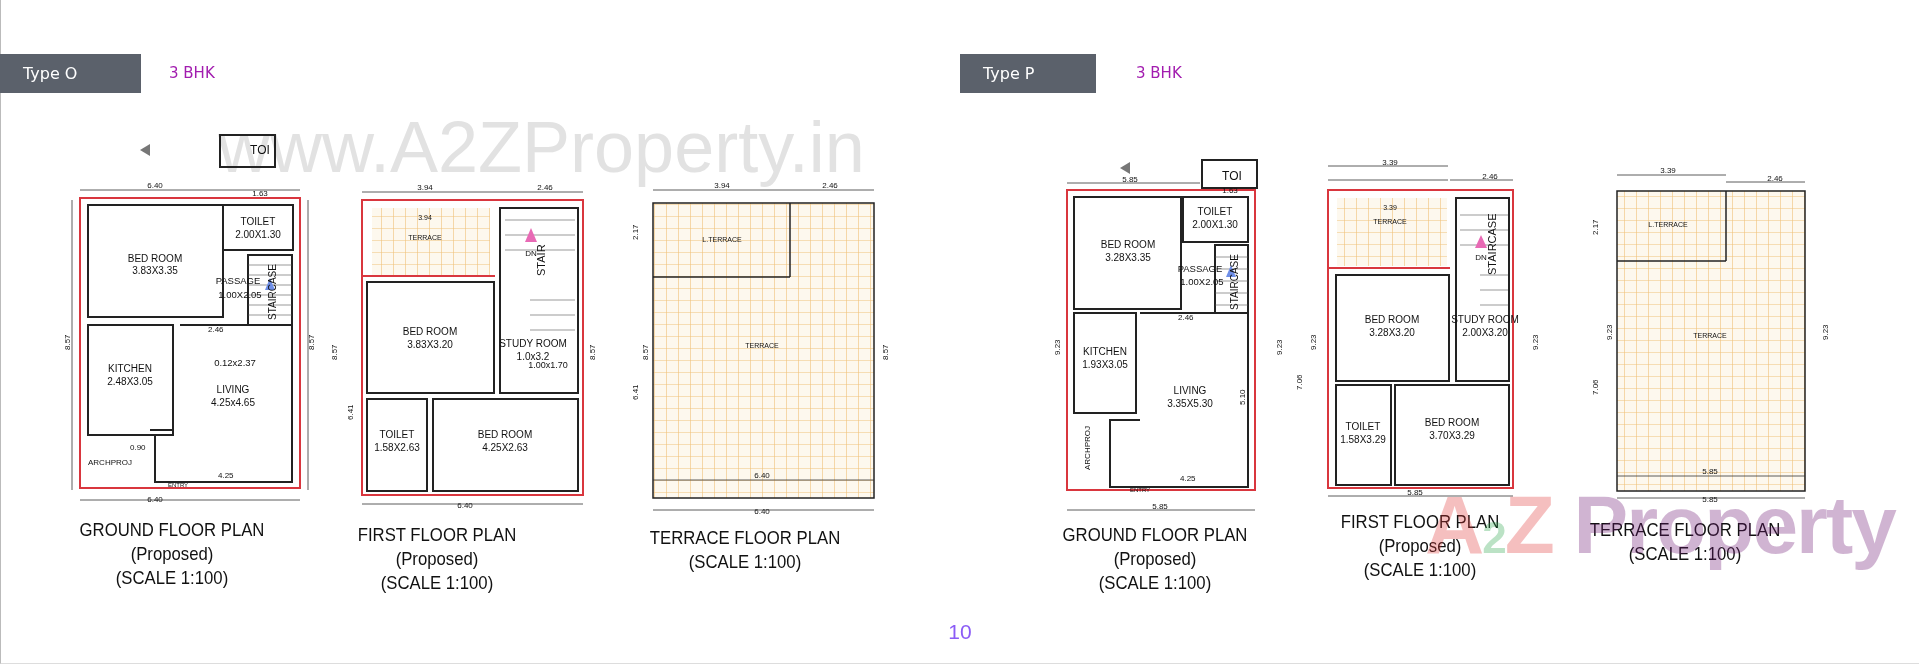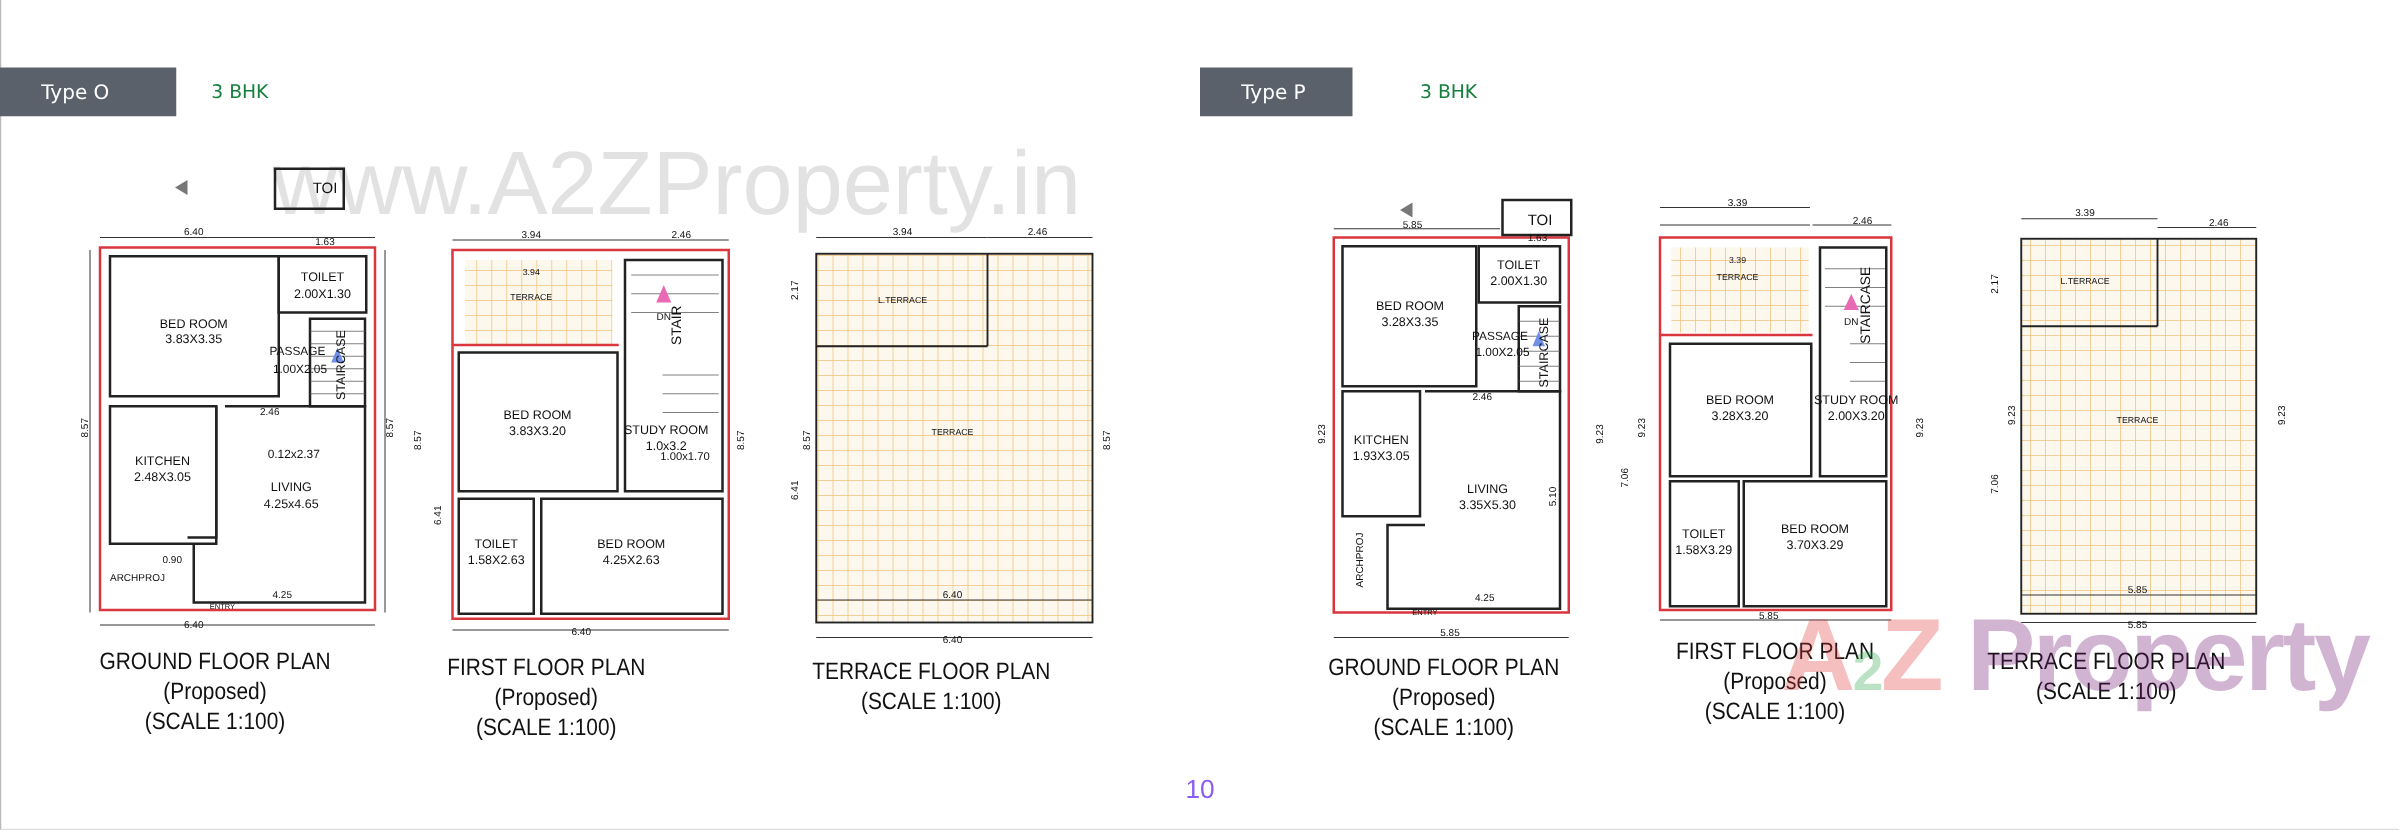--- a/index.html
+++ b/index.html
@@ -1,36 +1,36 @@
 <!DOCTYPE html>
 <html><head>
 <meta charset="utf-8">
 <style>
   html,body{margin:0;padding:0;background:#fff;}
   body{width:1920px;height:665px;position:relative;overflow:hidden;font-family:"Liberation Sans",sans-serif;color:#111;}
   .page-border{position:absolute;left:0;top:0;width:1919px;height:664px;border-left:1px solid #bbb;border-bottom:1px solid #ddd;box-sizing:border-box;}
-  .type-tab{position:absolute;top:54px;height:39px;background:#5b616b;color:#fff;font-size:16px;line-height:39px;box-sizing:border-box;padding-left:33px;font-family:"DejaVu Sans",sans-serif;}
-  .bhk{position:absolute;top:54px;line-height:39px;font-size:15px;color:#15803d;font-family:"DejaVu Sans",sans-serif;}
+  .type-tab{position:absolute;top:54px;height:39px;background:#5b616b;color:#fff;font-size:16px;line-height:39px;box-sizing:border-box;padding-left:23px;font-family:"DejaVu Sans",sans-serif;}
+  .bhk{position:absolute;top:54px;line-height:39px;font-size:15px;color:#a21caf;font-family:"DejaVu Sans",sans-serif;}
   .watermark-url{position:absolute;left:218px;top:106px;font-size:72px;color:#e2e2e2;letter-spacing:0px;}
   .watermark-logo{position:absolute;left:1425px;top:478px;font-size:82px;font-weight:bold;letter-spacing:-2px;opacity:.32;white-space:nowrap;}
   .wl-a{color:#e23b3b;} .wl-2{color:#2ea84f;font-size:44px;} .wl-z{color:#e23b3b;}
   .plan{position:absolute;}
   .plan svg{position:absolute;left:0;top:0;overflow:visible;}
   .caption{position:absolute;text-align:center;font-size:19px;line-height:24px;color:#111;transform:scaleX(.88);transform-origin:center top;white-space:nowrap;}
   .page-number{position:absolute;left:940px;top:620px;width:40px;text-align:center;font-size:21px;color:#8b5cf6;}
   .lbl{font-family:"Liberation Sans",sans-serif;fill:#111;}
 </style>
 </head>
 <body>
 
 <div class="page-border"></div>
 
 <div class="type-tab" style="left:0;width:141px;"><span>Type O</span></div>
 <div class="bhk" style="left:169px;">3 BHK</div>
-<div class="type-tab" style="left:960px;width:122px;"><span>Type P</span></div>
+<div class="type-tab" style="left:960px;width:136px;"><span>Type P</span></div>
 <div class="bhk" style="left:1136px;">3 BHK</div>
 
 <div class="watermark-url">www.A2ZProperty.in</div>
 
 <div class="plan" style="left:60px;top:160px;">
 <svg width="260" height="350">
   <g stroke="#333" stroke-width="0.8" fill="none">
     <line x1="20" y1="30" x2="240" y2="30"></line>
         <line x1="20" y1="340" x2="240" y2="340"></line>
     <line x1="12" y1="40" x2="12" y2="330"></line>

